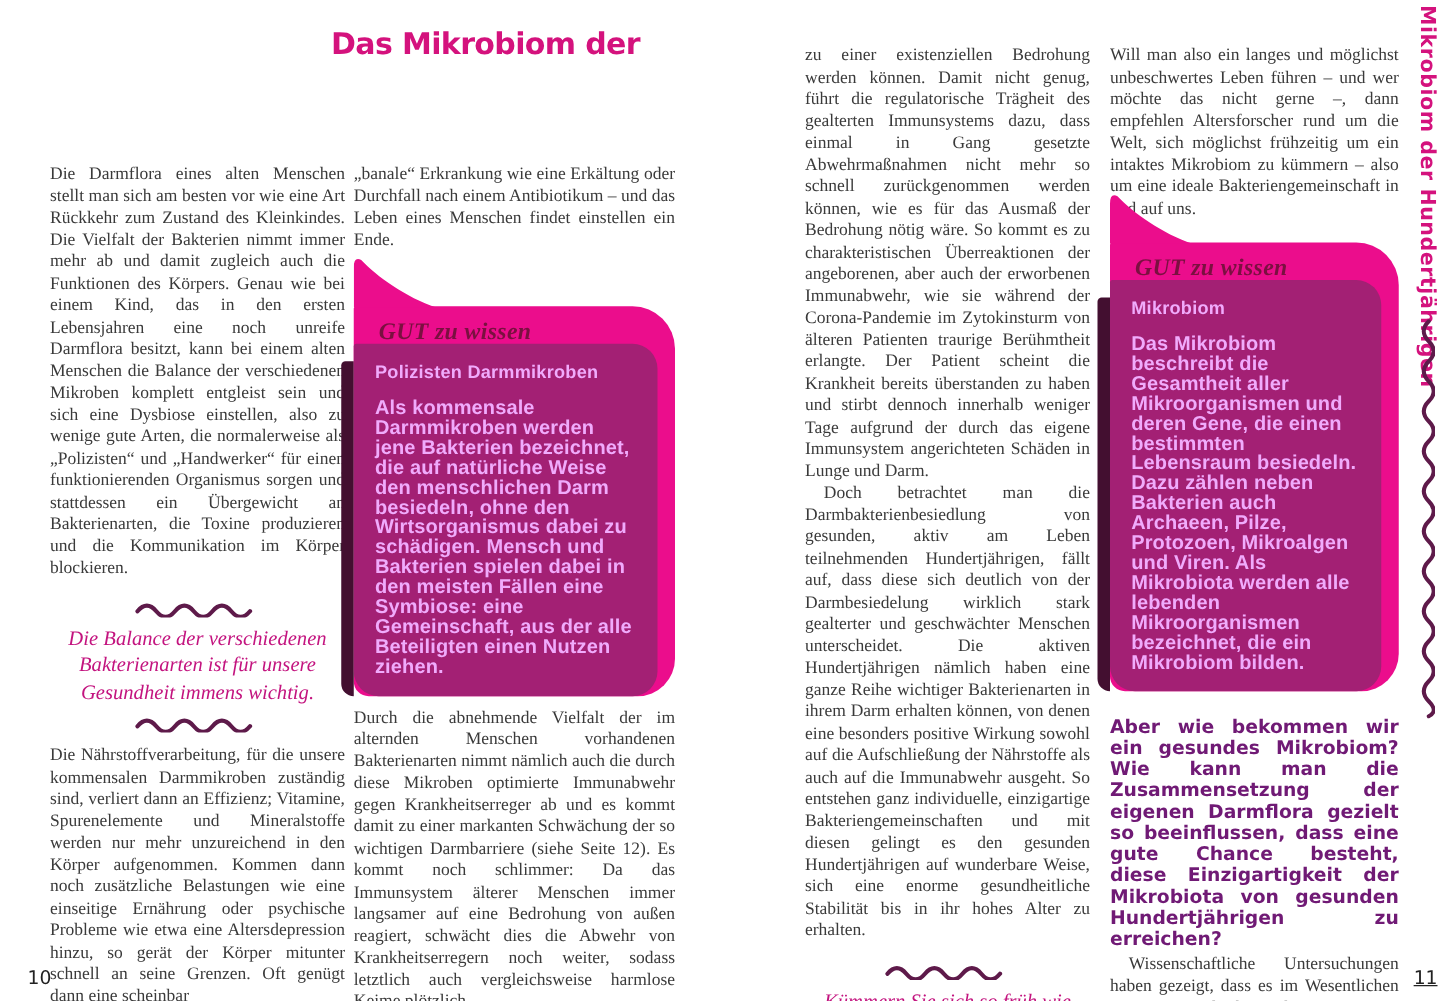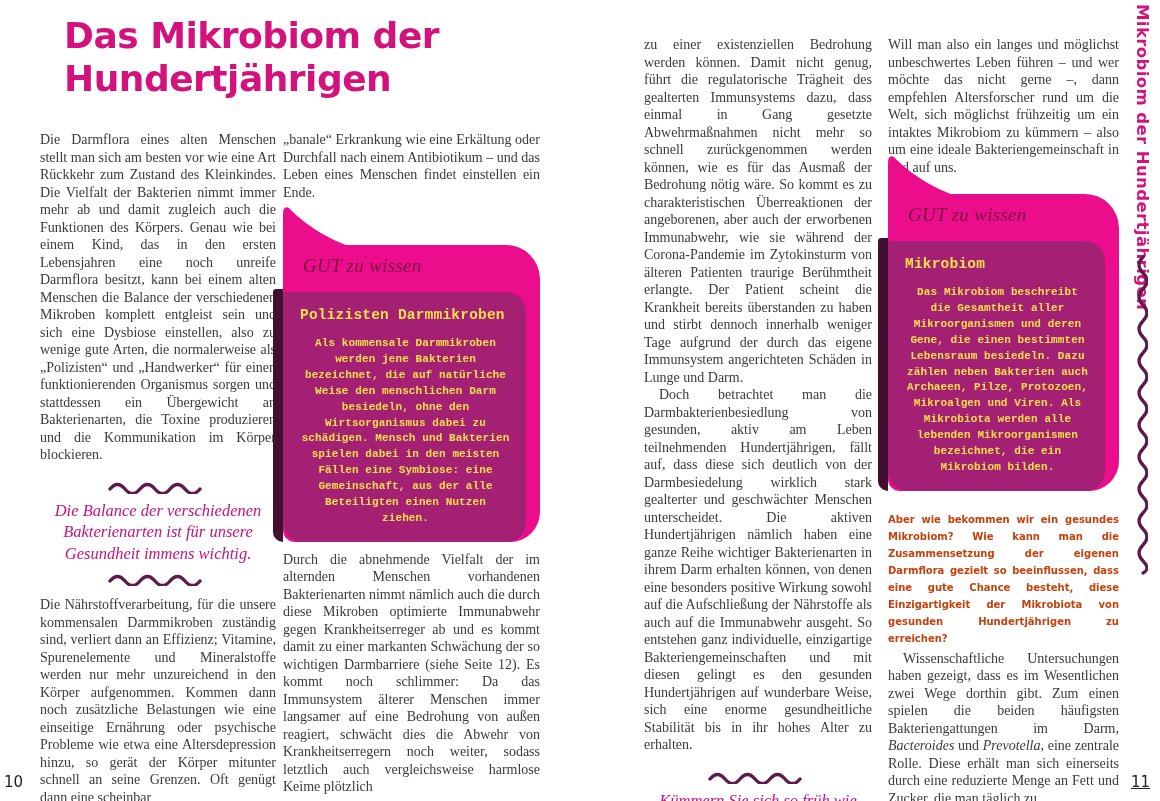--- a/index.html
+++ b/index.html
@@ -3,23 +3,23 @@
 <meta charset="utf-8">
 <style>
   html,body{margin:0;padding:0;background:#e9e9e9;}
   .spread{
     position:relative;width:1160px;height:801px;margin:0 auto;
     background:#ffffff;overflow:hidden;
     font-family:"Liberation Serif", serif;color:#3a3a3a;
   }
   
   .title{
-    position:absolute;left:64px;top:14px;width:470px;text-align:left;
+    position:absolute;left:42px;top:14px;width:470px;text-align:right;
     font-family:"DejaVu Sans", sans-serif;font-weight:600;
-    font-size:36px;line-height:43px;color:#d4127d;letter-spacing:-0.5px;
+    font-size:24px;line-height:43px;color:#d4127d;letter-spacing:-0.5px;
   }
   
   .col{position:absolute;font-size:14px;line-height:17.5px;text-align:justify;}
   .col p{margin:0;}
   .col-1{left:40px;top:131px;width:236px;}
   .col-2{left:283px;top:131px;width:257px;}
   .col-3{left:644px;top:36px;width:228px;}
   .col-4{left:888px;top:36px;width:231px;}
   .indent{text-indent:15px;}
   .serif-italic{font-style:italic;}
@@ -28,61 +28,60 @@
   .quoteblock svg{display:block;margin:6px auto;}
   .quote-text{
     font-style:italic;color:#c3147f;font-size:16.5px;line-height:21.5px;
     display:block;margin:4px 6px;text-align:center;
   }
   
   .callout{position:relative;margin-top:44px;background:#eb0d8c;
     border-radius:2px 34px 30px 12px;}
   .callout .tail{position:absolute;left:0;top:-40px;width:66px;height:41px;}
   .callout-header{
-    font-family:"Liberation Serif", serif;font-style:italic;font-weight:normal;
-    color:#7a1040;font-size:19px;padding:12px 0 17px 20px;letter-spacing:0.3px;
+    font-family:"Liberation Serif", serif;font-style:italic;font-weight:bold;
+    color:#7a1040;font-size:19px;padding:12px 0 0 20px;letter-spacing:0.3px;
   }
   .callout-fold{position:absolute;left:-10px;top:44px;bottom:0;width:10px;
     background:#430f30;border-radius:4px 0 0 12px;}
   .callout-inner{
     position:relative;margin:0 14px 9px 0;background:#a32074;
-    border-radius:2px 20px 20px 20px;padding:15px 15px 15px 17px;color:#fde047;
-    font-family:Liberation Mono, monospace;
+    border-radius:2px 20px 20px 20px;padding:15px 15px 15px 17px;color:#f0abfc;
+    font-family:Liberation Sans, sans-serif;
   }
   .callout-inner .box-title{font-size:14.5px;font-weight:bold;margin:0 0 12px 0;letter-spacing:0.2px;}
-  .callout-inner .box-body{font-size:11px;line-height:15.9px;font-weight:bold;margin:0;letter-spacing:0.1px;text-align:center;}
+  .callout-inner .box-body{font-size:16px;line-height:15.9px;font-weight:bold;margin:0;letter-spacing:0.1px;text-align:left;}
   .after-callout{margin-top:17px;}
   
   .question{
-    font-family:"DejaVu Sans", sans-serif;font-weight:bold;color:#c2410c;
-    font-size:10px;line-height:17px;margin-top:20px !important;text-align:justify;
+    font-family:"DejaVu Sans", sans-serif;font-weight:bold;color:#701a75;
+    font-size:15px;line-height:17px;margin-top:20px !important;text-align:justify;
   }
   .q-gap{margin-top:3px !important;}
   
   .sidebar-title{
     position:absolute;right:8px;top:4px;height:250px;
     writing-mode:vertical-rl;
     font-family:"DejaVu Sans", sans-serif;font-weight:600;font-size:16.5px;
     color:#d4127d;letter-spacing:0.4px;white-space:nowrap;
   }
   .sidebar-wave{position:absolute;right:12px;top:253px;}
   
   .pageno{position:absolute;bottom:10px;font-family:"DejaVu Sans", sans-serif;
     font-size:15px;color:#222;}
-  .pageno-left{left:4px;text-align:right;}
+  .pageno-left{left:22px;text-align:right;}
   .pageno-right{right:10px;text-decoration:underline;}
 </style>
 </head>
 <body>
 
 <div class="spread">
 
   <h1 class="title" style="margin:0;">
     <span>Das Mikrobiom der</span><br>
-    <span>Hundertjährigen</span>
   </h1>
 
   <div class="col col-1">
     <p>Die Darmflora eines alten Menschen stellt man sich am besten vor wie eine Art Rückkehr zum Zustand des Kleinkindes. Die Vielfalt der Bakterien nimmt immer mehr ab und damit zugleich auch die Funktionen des Körpers. Genau wie bei einem Kind, das in den ersten Lebensjahren eine noch unreife Darmflora besitzt, kann bei einem alten Menschen die Balance der verschiedenen Mikroben komplett entgleist sein und sich eine Dysbiose einstellen, also zu wenige gute Arten, die normalerweise als „Polizisten“ und „Handwerker“ für einen funktionierenden Organismus sorgen und stattdessen ein Übergewicht an Bakterienarten, die Toxine produzieren und die Kommunikation im Körper blockieren.</p>
     <div class="quoteblock">
       <svg width="104" height="16" viewBox="0 0 104 16" fill="none">
           <path d="M4 11 Q11.5 2 19 11 T34 11 T49 11 T64 11 T79 11 T94 11" stroke="#5e1a4a" stroke-width="3.4" stroke-linecap="round" fill="none"></path>
         </svg>
       <span class="quote-text">Die Balance der verschiedenen Bakterienarten ist für unsere Gesundheit immens wichtig.</span>
       <svg width="104" height="16" viewBox="0 0 104 16" fill="none">

